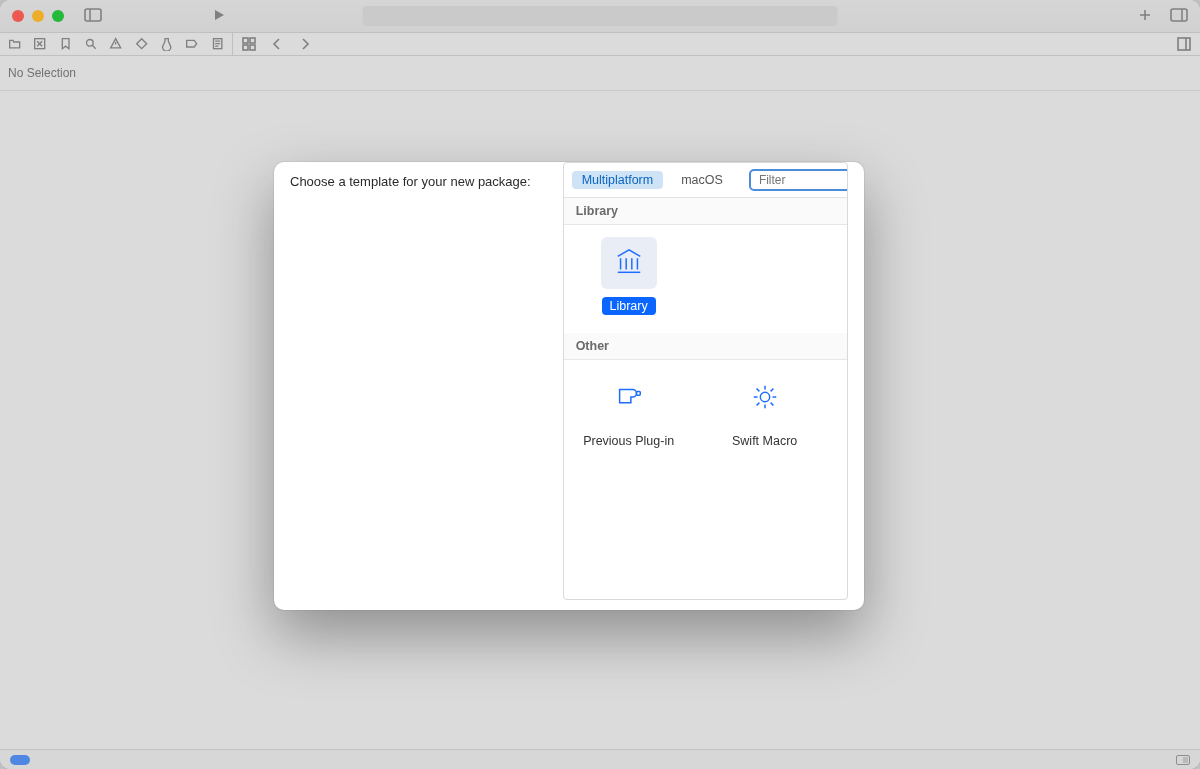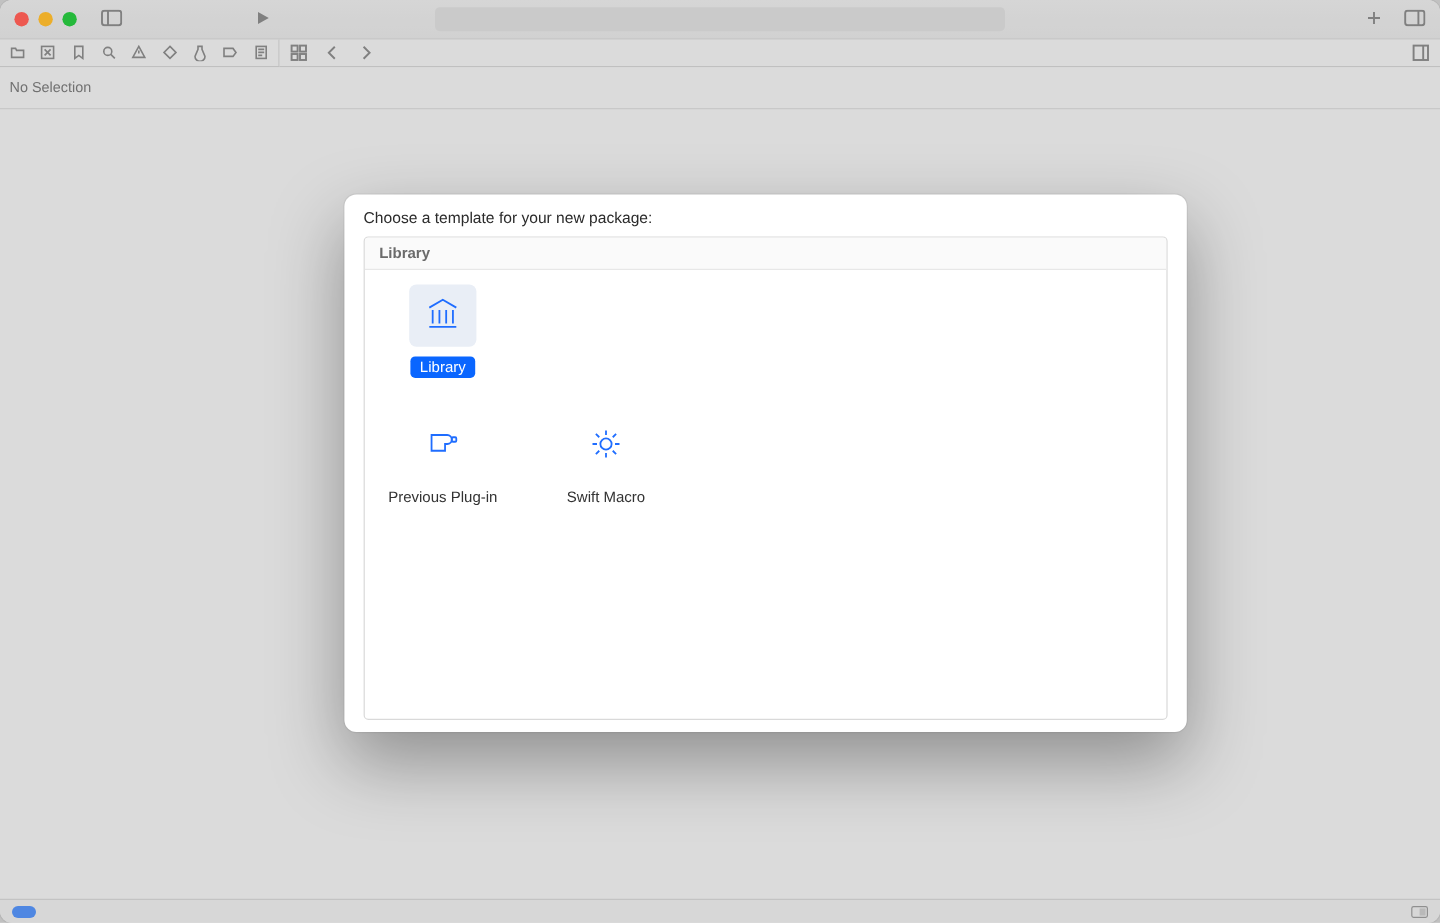--- a/index.html
+++ b/index.html
@@ -66,24 +66,24 @@
     }
     .status-right { width:14px; height:10px; border:1px solid #9a9a9a; border-radius:2px; position:relative; }
     .status-right::after{content:""; position:absolute; right:1px; top:1px; bottom:1px; width:5px; background:#c7c7c7;}
 
     .overlay {
       position:absolute; inset:0; background:rgba(0,0,0,0.07);
     }
 
     
     .modal {
-      position:absolute; left:287px; top:162px; width:702px; height:448px;
+      position:absolute; left:274px; top:162px; width:590px; height:448px;
       background:#fff; border-radius:10px;
       box-shadow: 0 25px 60px rgba(0,0,0,.35), 0 0 0 1px rgba(0,0,0,.05);
-      display:flex; flex-direction:column;
+      display:flex; flex-direction:row;
     }
     .modal-header {
       padding: 12px 16px 8px 16px; font-size:13px; color:#2b2b2b;
     }
     .modal-body {
       flex:1; margin:0 16px 10px 16px; border:1px solid #d9d9d9; border-radius:4px;
       background:#fff; display:flex; flex-direction:column; overflow:hidden;
     }
     .scopebar {
       display:flex; align-items:center; padding:6px 8px; gap:8px; border-bottom:1px solid #e2e2e2;
@@ -276,40 +276,55 @@
     <div class="status-right"></div>
   </div>
 </div>
 
 <div class="overlay"></div>
 
 <div class="modal">
   <div class="modal-header">Choose a template for your new package:</div>
 
   <div class="modal-body">
+    <div class="scopebar">
+      <div class="scope-tab active">Multiplatform</div>
+      <div class="scope-tab">macOS</div>
+      <div class="scope-spacer"></div>
+      <div class="filter-wrap">
+        <span class="f-icon">
+          <svg viewBox="0 0 16 16">
+              <circle cx="8" cy="8" r="6"></circle>
+              <polyline points="5,7 8,10 11,7"></polyline>
+            </svg>
+        </span>
+        <input type="text" placeholder="Filter" style="">
+      </div>
+    </div>
 
     <div class="section-head">Library</div>
     <div class="section-body">
       <div class="tpl selected">
         <div class="box">
           <span class="blue">
             <svg viewBox="0 0 32 32" stroke-width="2">
               <path d="M4 10 L16 3 L28 10"></path>
               <line x1="7" y1="12" x2="7" y2="24"></line>
               <line x1="13" y1="12" x2="13" y2="24"></line>
               <line x1="19" y1="12" x2="19" y2="24"></line>
               <line x1="25" y1="12" x2="25" y2="24"></line>
               <line x1="4" y1="27" x2="28" y2="27"></line>
             </svg>
           </span>
         </div>
         <div class="label">Library</div>
       </div>
     </div>
 
+    <div class="section-head">Other</div>
     <div class="section-body section-other">
 
 
       <div class="tpl">
         <div class="box">
           <span class="blue">
             <svg viewBox="0 0 32 32" stroke-width="2">
               <path d="M6 8h14a4 4 0 014 4v0a4 4 0 01-4 4h-2v6H6z"></path>
               <rect x="24" y="10" width="4" height="4" rx="1"></rect>
             </svg>

